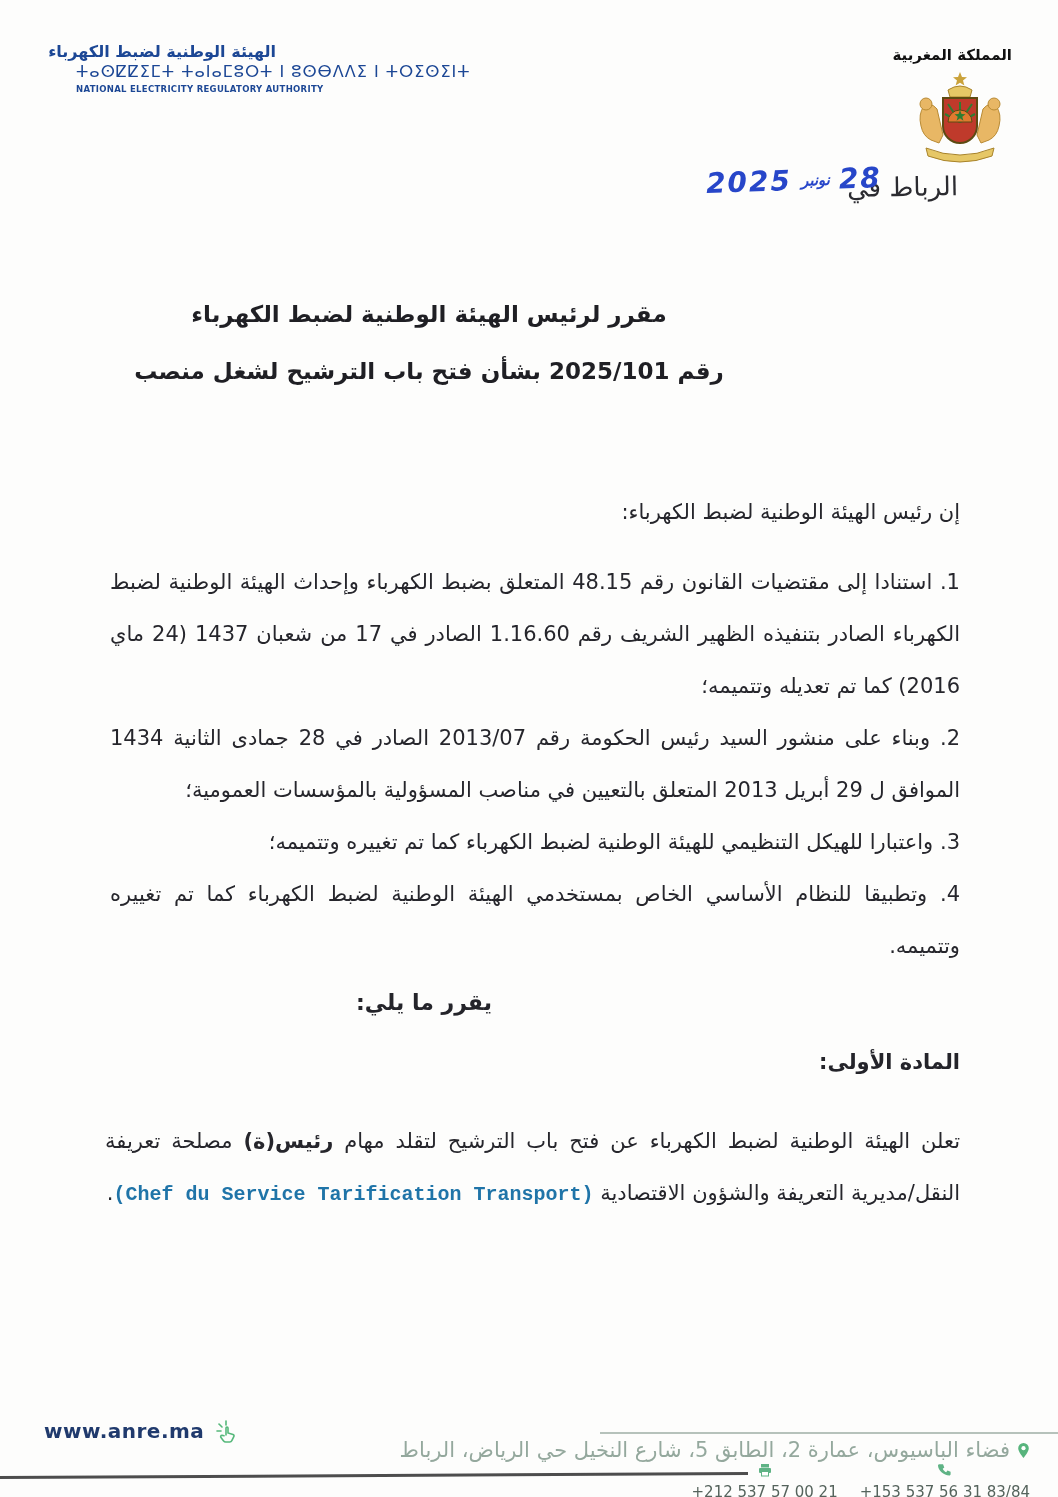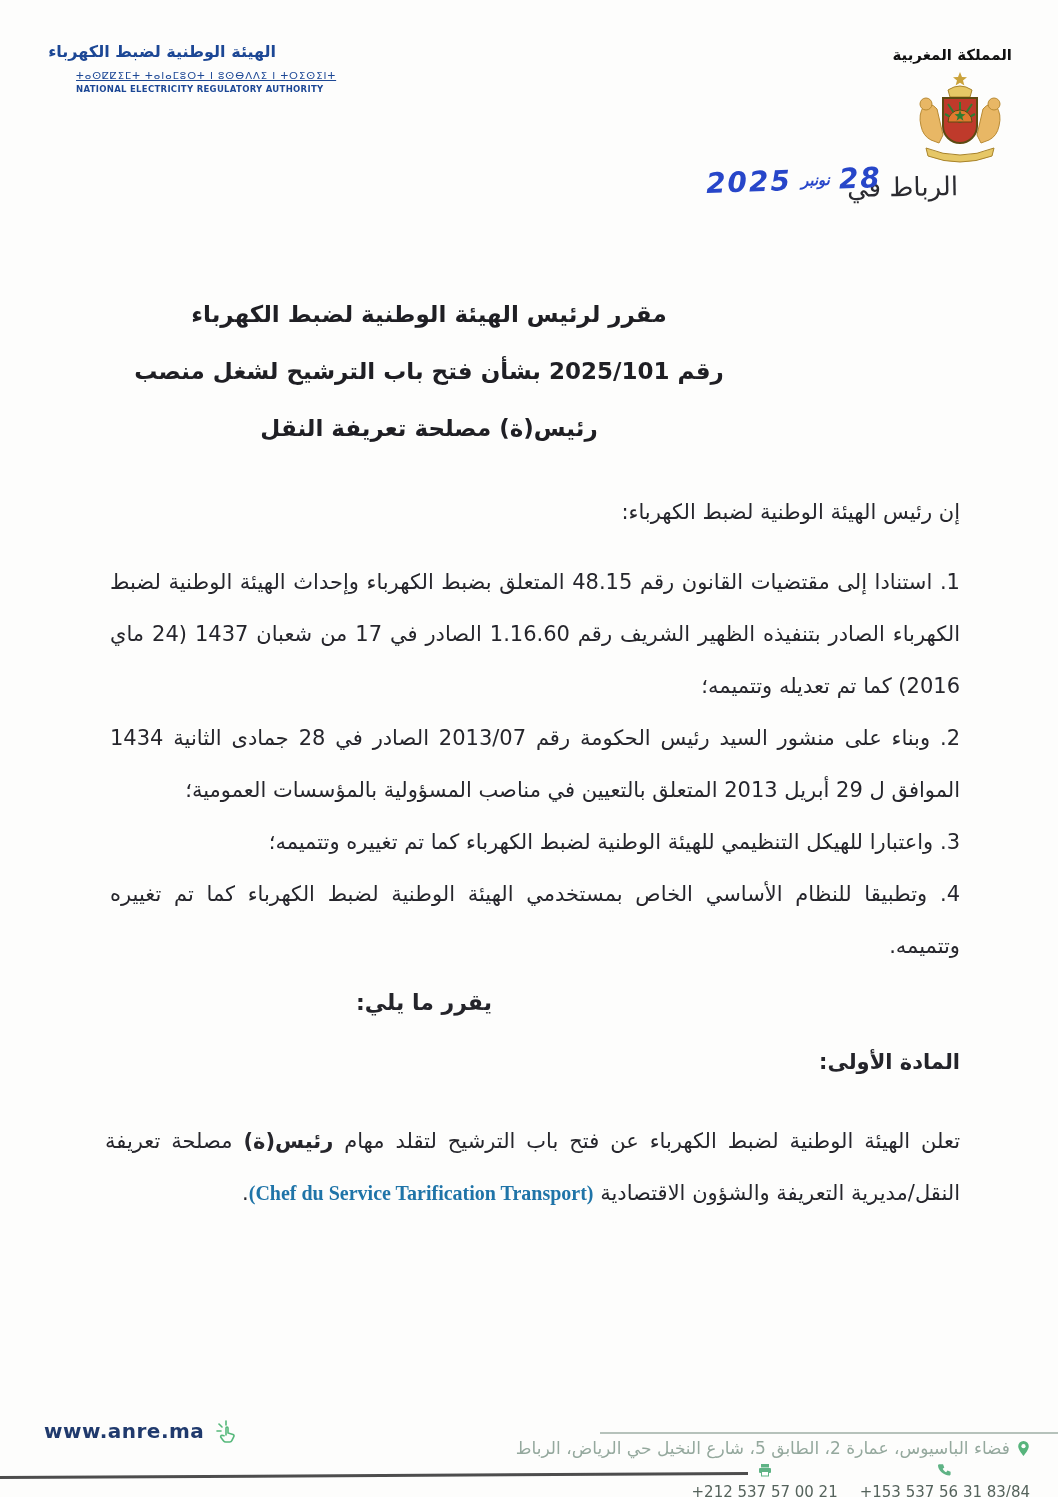--- a/index.html
+++ b/index.html
@@ -19,21 +19,21 @@
   .logo-e{position:relative;width:60px;height:60px;margin-left:5px;}
   .logo-e .ring{
     width:60px;height:60px;box-sizing:border-box;border:15px solid #ef8140;
     border-radius:50%;border-right-color:transparent;transform:rotate(-38deg);
   }
   .logo-e .dash{
     position:absolute;top:25px;left:27px;width:36px;height:13px;background:#3fae49;
     border-radius:7px;transform:rotate(-16deg);
   }
   .logo-ar{font-size:16px;font-weight:bold;color:#1c4795;margin-top:2px;white-space:nowrap;direction:rtl;}
-  .logo-tif{font-size:10px;color:#1c4795;letter-spacing:1px;margin-top:9px;white-space:nowrap;text-decoration:underline;}
+  .logo-tif{font-size:16px;color:#1c4795;letter-spacing:1px;margin-top:1px;white-space:nowrap;}
   .logo-en{font-size:8.5px;font-weight:bold;color:#1c4795;letter-spacing:.3px;margin-top:3px;white-space:nowrap;}
 
   
   .kingdom{right:46px;top:46px;font-size:15px;font-weight:bold;color:#111;direction:rtl;}
   .crest{right:48px;top:70px;width:100px;height:102px;}
 
   
   .place{right:100px;top:172px;font-size:26px;color:#2b2b30;direction:rtl;transform:rotate(-1deg);}
   .stamp{
     left:706px;top:164px;color:#2746c9;direction:rtl;display:flex;align-items:center;gap:9px;
@@ -50,30 +50,30 @@
   .intro{right:98px;top:500px;font-size:21px;direction:rtl;color:#26262c;}
   .preamble{right:98px;left:110px;top:556px;direction:rtl;font-size:21px;line-height:52px;
     text-align:justify;color:#26262c;}
   .preamble p{margin:0;}
   .decision{left:0;top:990px;width:848px;text-align:center;font-size:22px;font-weight:bold;direction:rtl;}
   .article-h{right:98px;top:1050px;font-size:21px;font-weight:bold;direction:rtl;}
   .article-p{right:98px;left:105px;top:1094px;font-size:21px;line-height:52px;direction:rtl;
     text-align:justify;color:#26262c;}
   .article-p .b{font-weight:bold;}
   .article-p .fr{
-    color:#1f74a8;font-weight:bold;font-family:Liberation Serif, serif;font-size:20px;
+    color:#1f74a8;font-weight:bold;font-family:Liberation Mono, monospace;font-size:20px;
     unicode-bidi:embed;direction:ltr;
   }
 
   
   .website{left:44px;top:1419px;display:flex;gap:10px;}
   .website .url{font-size:20px;font-weight:bold;color:#203a6d;letter-spacing:.5px;}
   .f-divider{left:600px;right:0;top:1432px;height:2px;background:#b6c2bb;}
   .addr-row{right:28px;top:1438px;direction:rtl;display:flex;align-items:center;gap:7px;
-    color:#94a89d;font-size:17px;}
+    color:#94a89d;font-size:21px;}
   .phone-row{right:28px;top:1463px;direction:rtl;display:flex;align-items:center;gap:22px;
     color:#55635c;font-size:15px;}
   .contact-item{display:flex;align-items:center;gap:6px;direction:rtl;flex-direction:column;}
   .contact-item .num{direction:ltr;unicode-bidi:embed;}
   .scan-line{left:0;top:1476px;width:748px;height:2.5px;background:#2e2e2e;opacity:.85;
     transform:rotate(-0.3deg);transform-origin:left center;}
   .icon{flex:0 0 auto;display:inline-flex;}
 </style>
 </head>
 <body>
@@ -117,21 +117,20 @@
 
 <div class="abs stamp">
   <span class="num">28</span>
   <span class="month">نونبر</span>
   <span class="num">2025</span>
 </div>
 
 <div class="abs title-block">
   <div>مقرر لرئيس الهيئة الوطنية لضبط الكهرباء</div>
   <div>رقم 2025/101 بشأن فتح باب الترشيح لشغل منصب</div>
-  <div>رئيس(ة) مصلحة تعريفة النقل</div>
 </div>
 
 <div class="abs intro">إن رئيس الهيئة الوطنية لضبط الكهرباء:</div>
 
 <div class="abs preamble">
   <p><span>1.</span> <span>استنادا إلى مقتضيات القانون رقم 48.15 المتعلق بضبط الكهرباء وإحداث الهيئة الوطنية لضبط الكهرباء الصادر بتنفيذه الظهير الشريف رقم 1.16.60 الصادر في 17 من شعبان 1437 (24 ماي 2016) كما تم تعديله وتتميمه؛</span></p>
   <p><span>2.</span> <span>وبناء على منشور السيد رئيس الحكومة رقم 2013/07 الصادر في 28 جمادى الثانية 1434 الموافق ل 29 أبريل 2013 المتعلق بالتعيين في مناصب المسؤولية بالمؤسسات العمومية؛</span></p>
   <p><span>3.</span> <span>واعتبارا للهيكل التنظيمي للهيئة الوطنية لضبط الكهرباء كما تم تغييره وتتميمه؛</span></p>
   <p><span>4.</span> <span>وتطبيقا للنظام الأساسي الخاص بمستخدمي الهيئة الوطنية لضبط الكهرباء كما تم تغييره وتتميمه.</span></p>
 </div>

